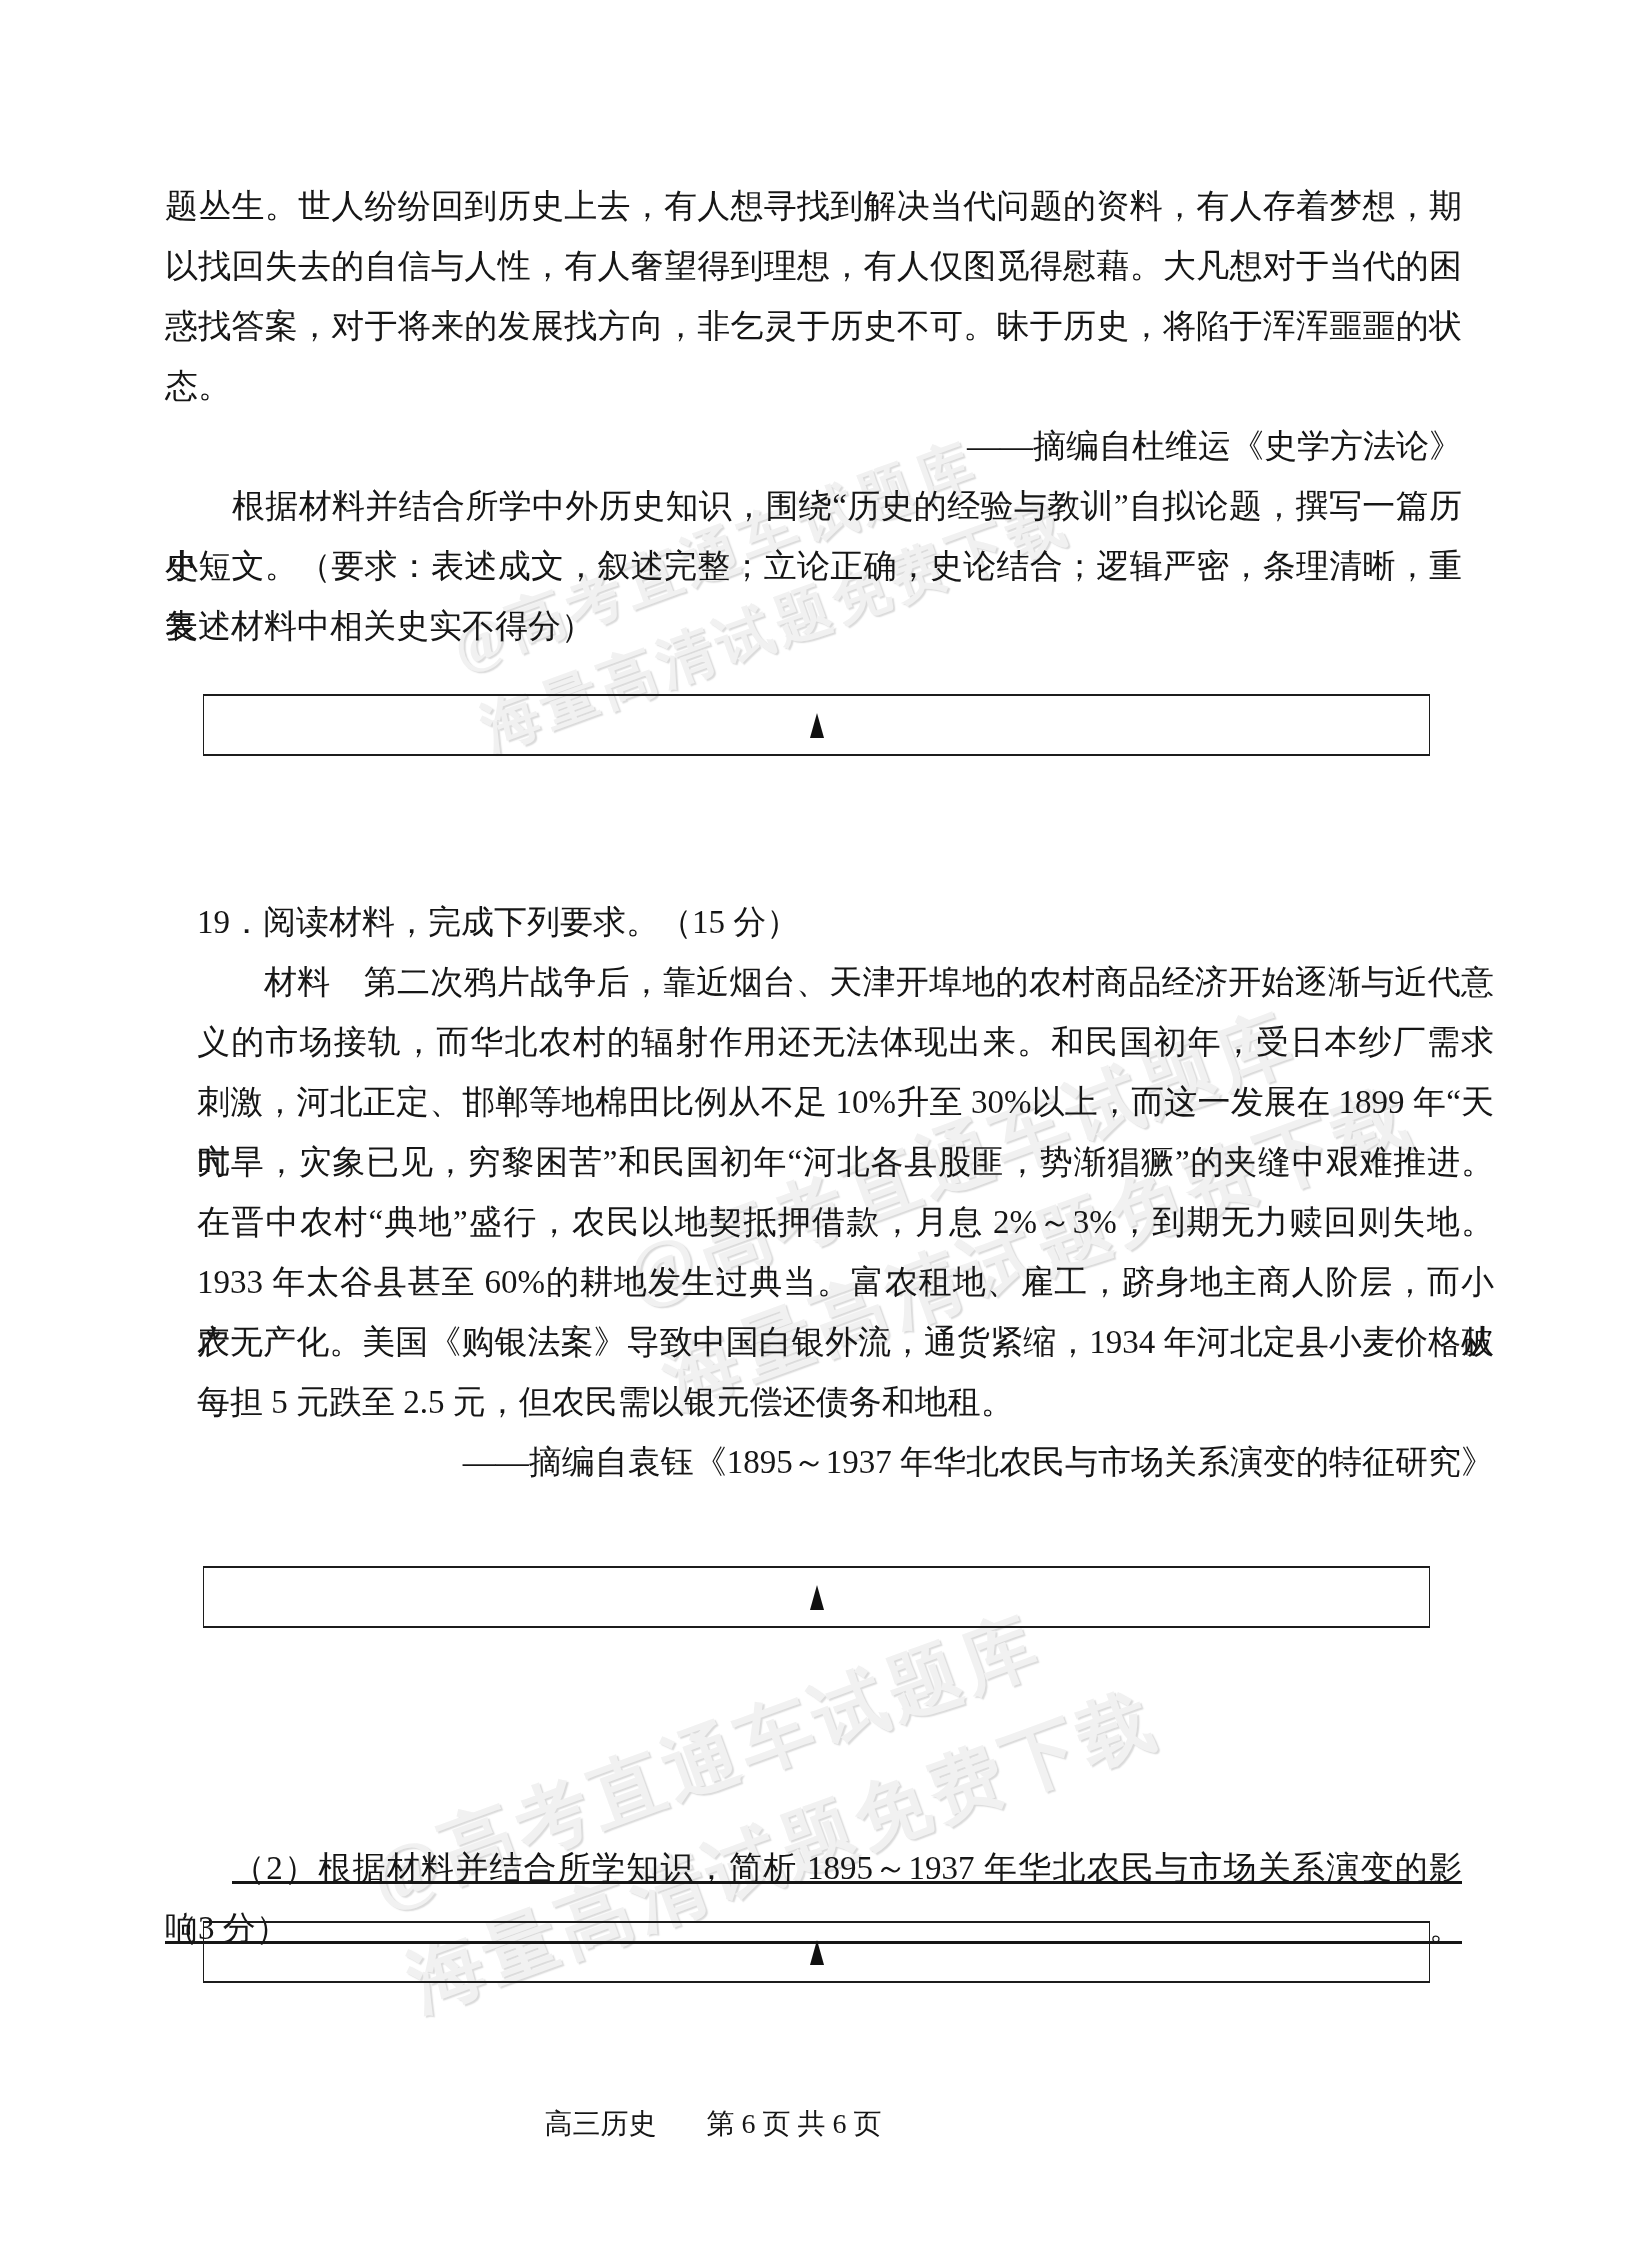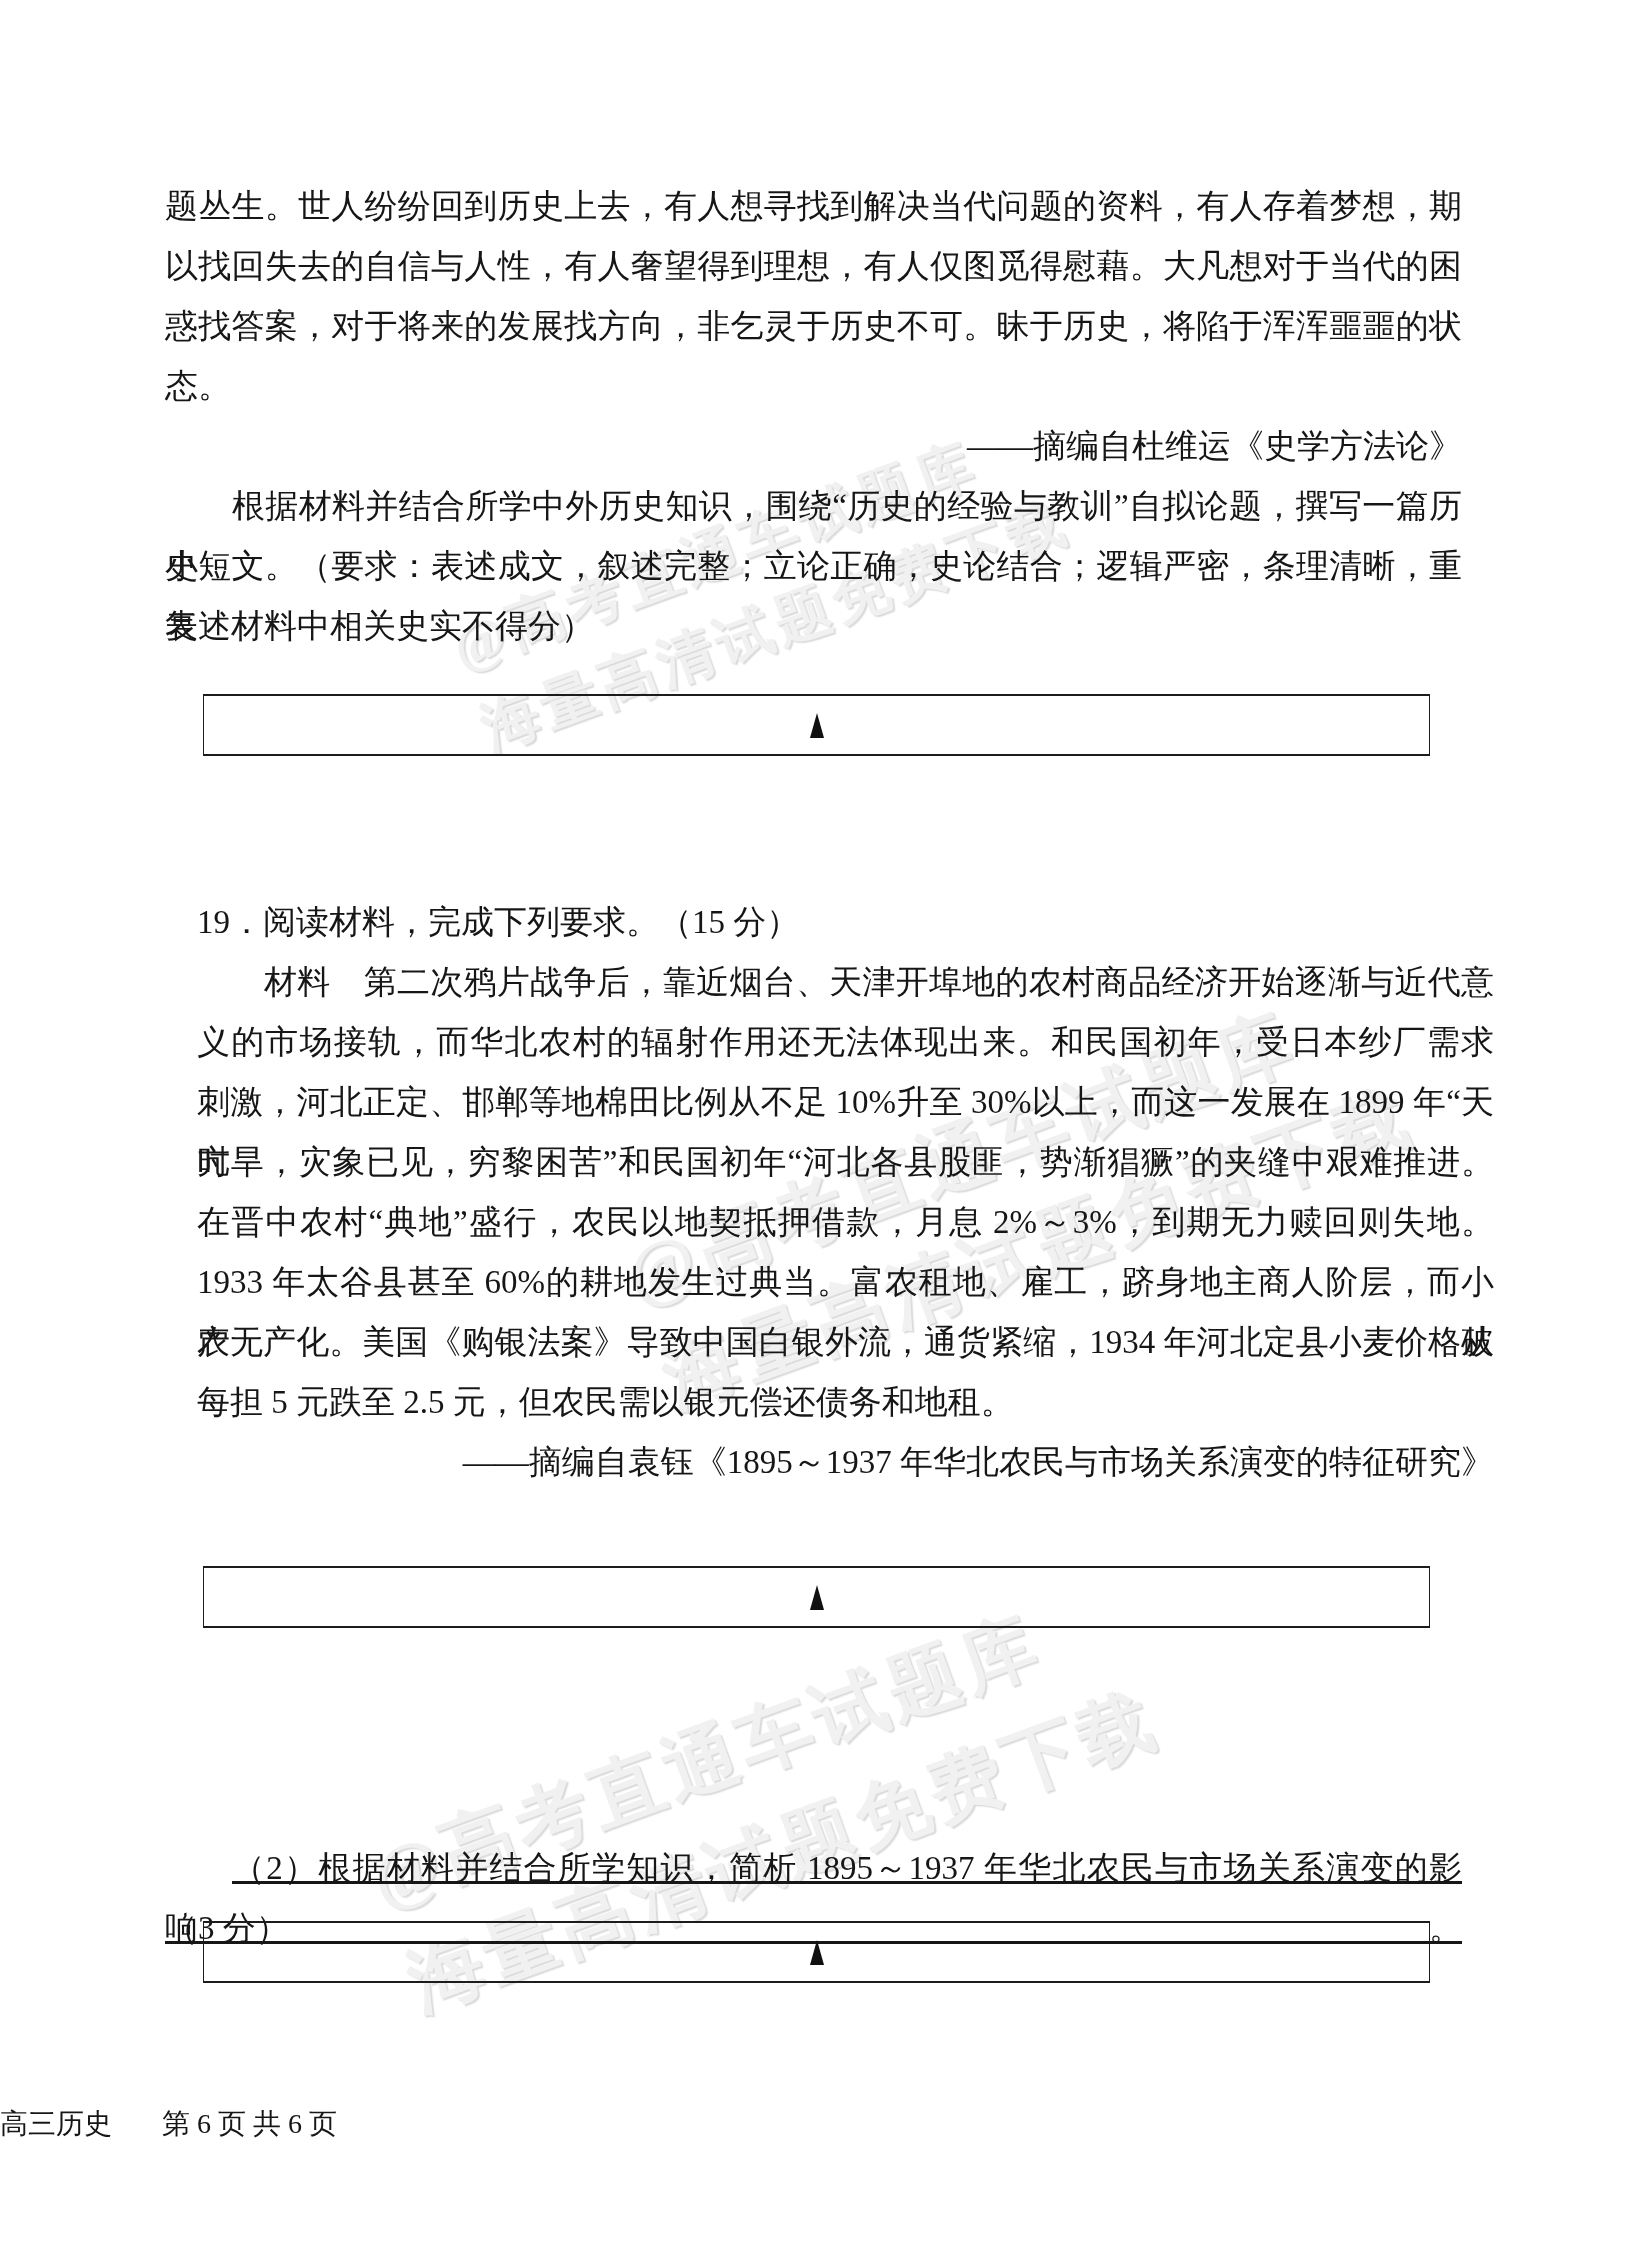--- a/index.html
+++ b/index.html
@@ -72,21 +72,21 @@
     border-left: 7.8px solid transparent;
     border-right: 7.8px solid transparent;
     border-bottom: 25.5px solid #101010;
   }
 
   
   .footer {
     position: absolute;
     left: 0; top: 2105px;
     width: 1426px;
-    text-align: left;
+    text-align: center;
     font-size: 28px;
     line-height: 38px;
     z-index: 2;
   }
   .footer .gap { display: inline-block; width: 50px; }
 </style>
 </head>
 <body>
 
 <div class="page">

